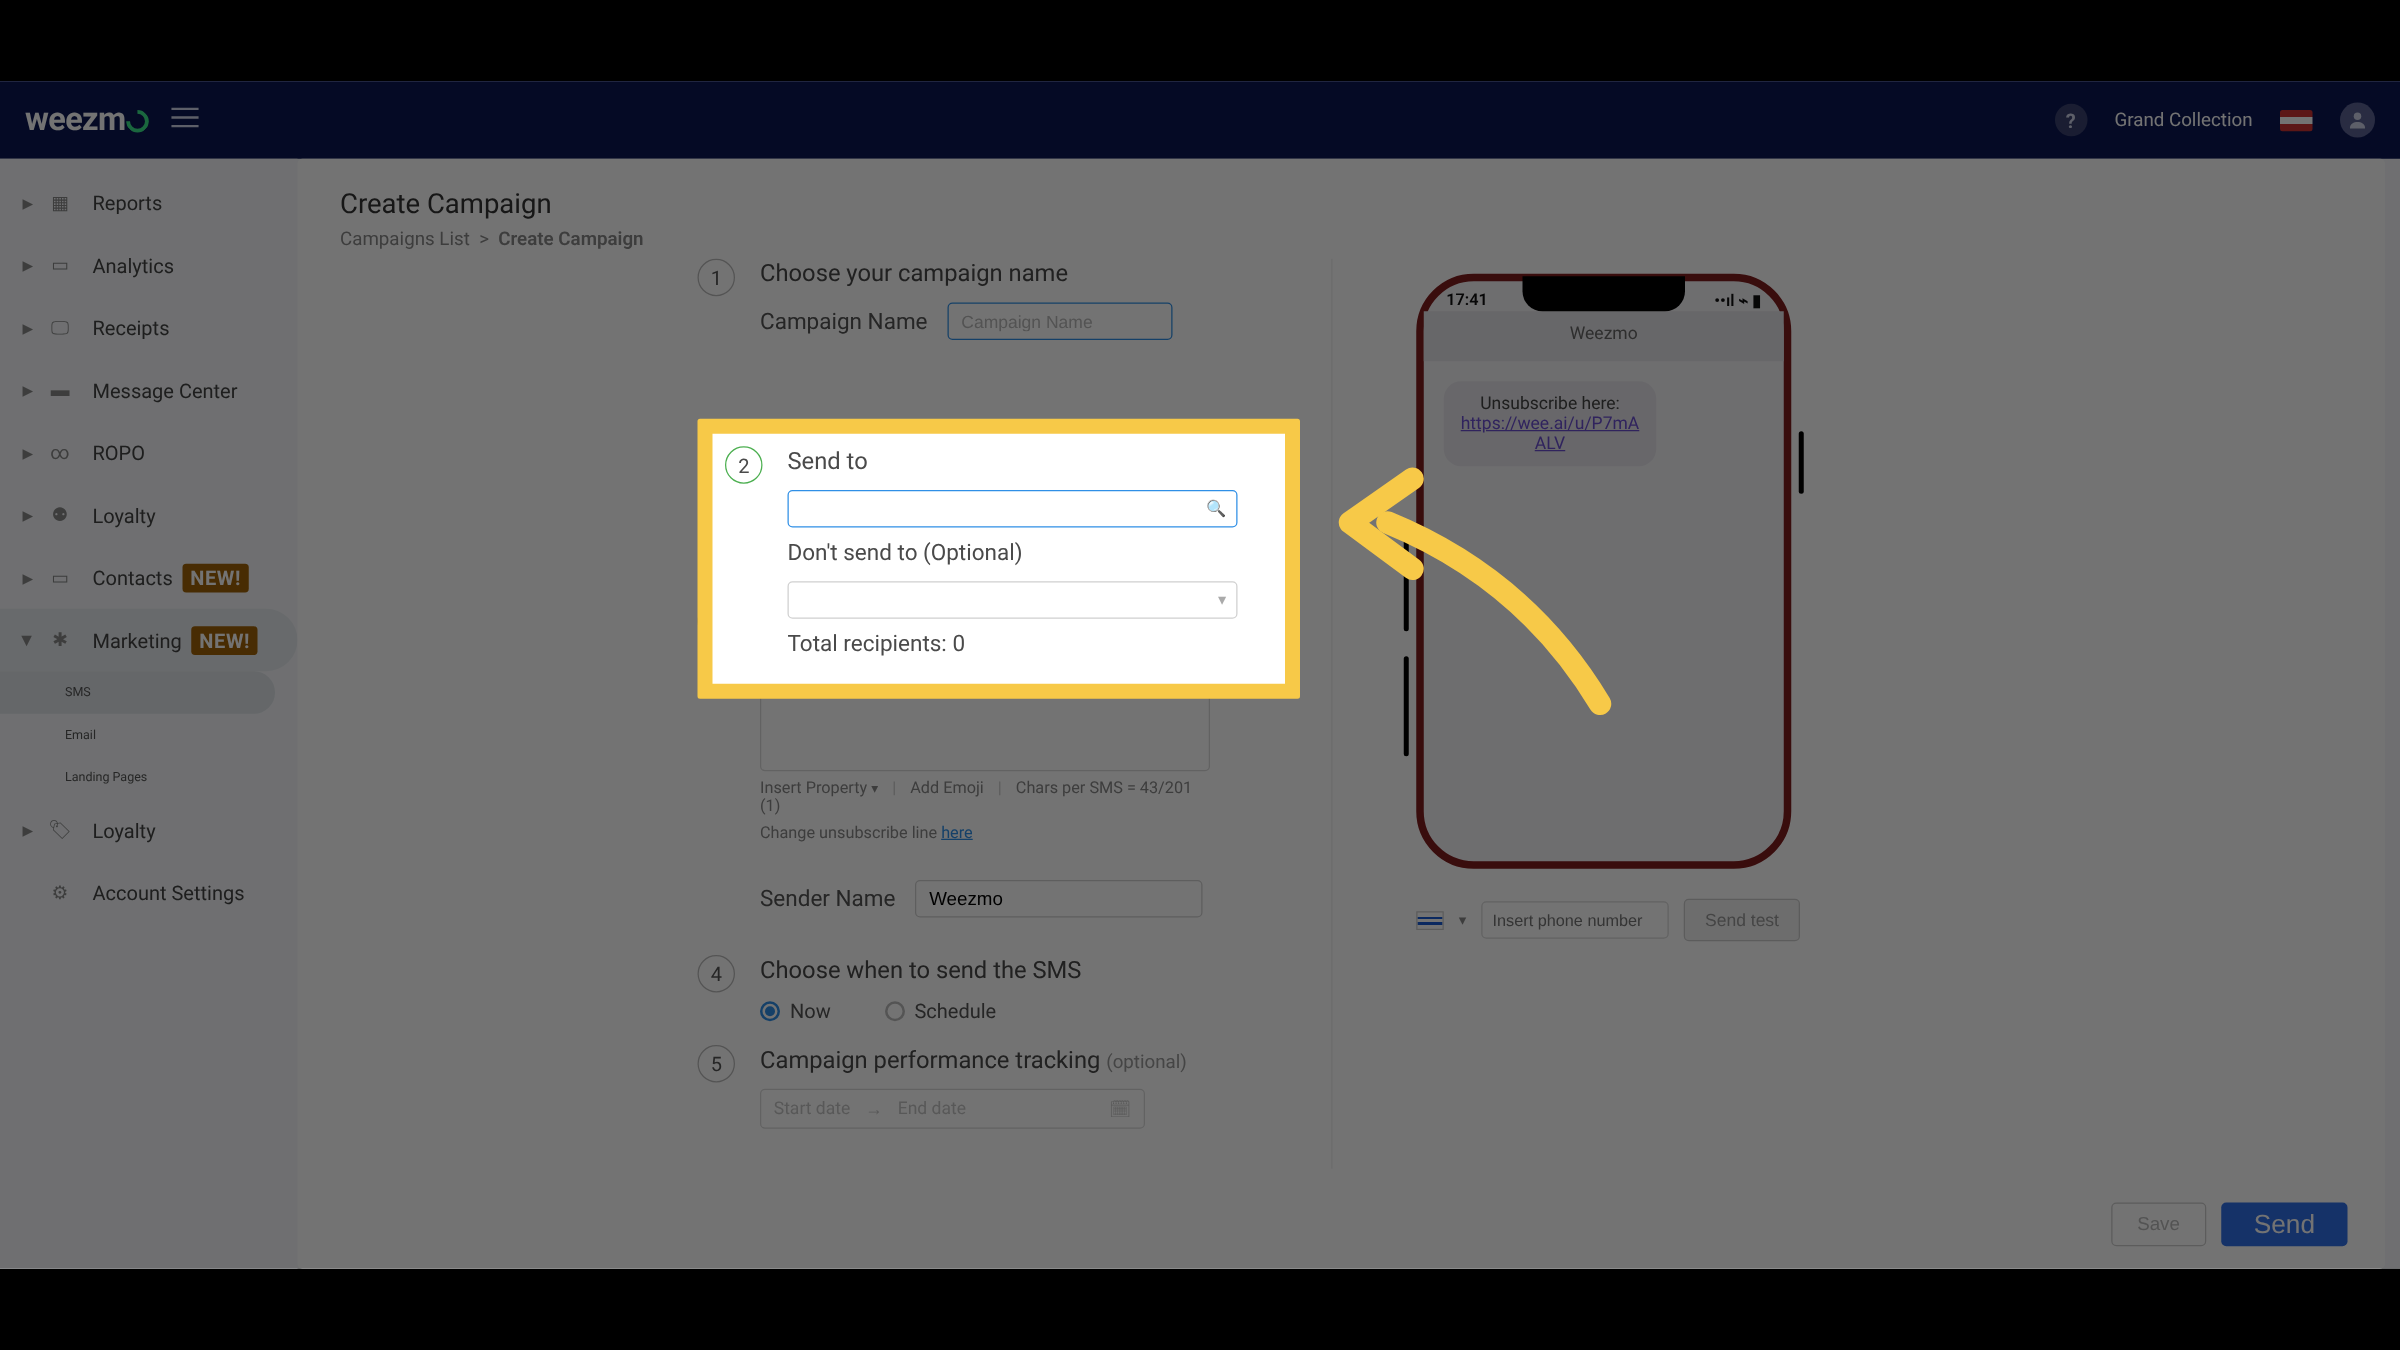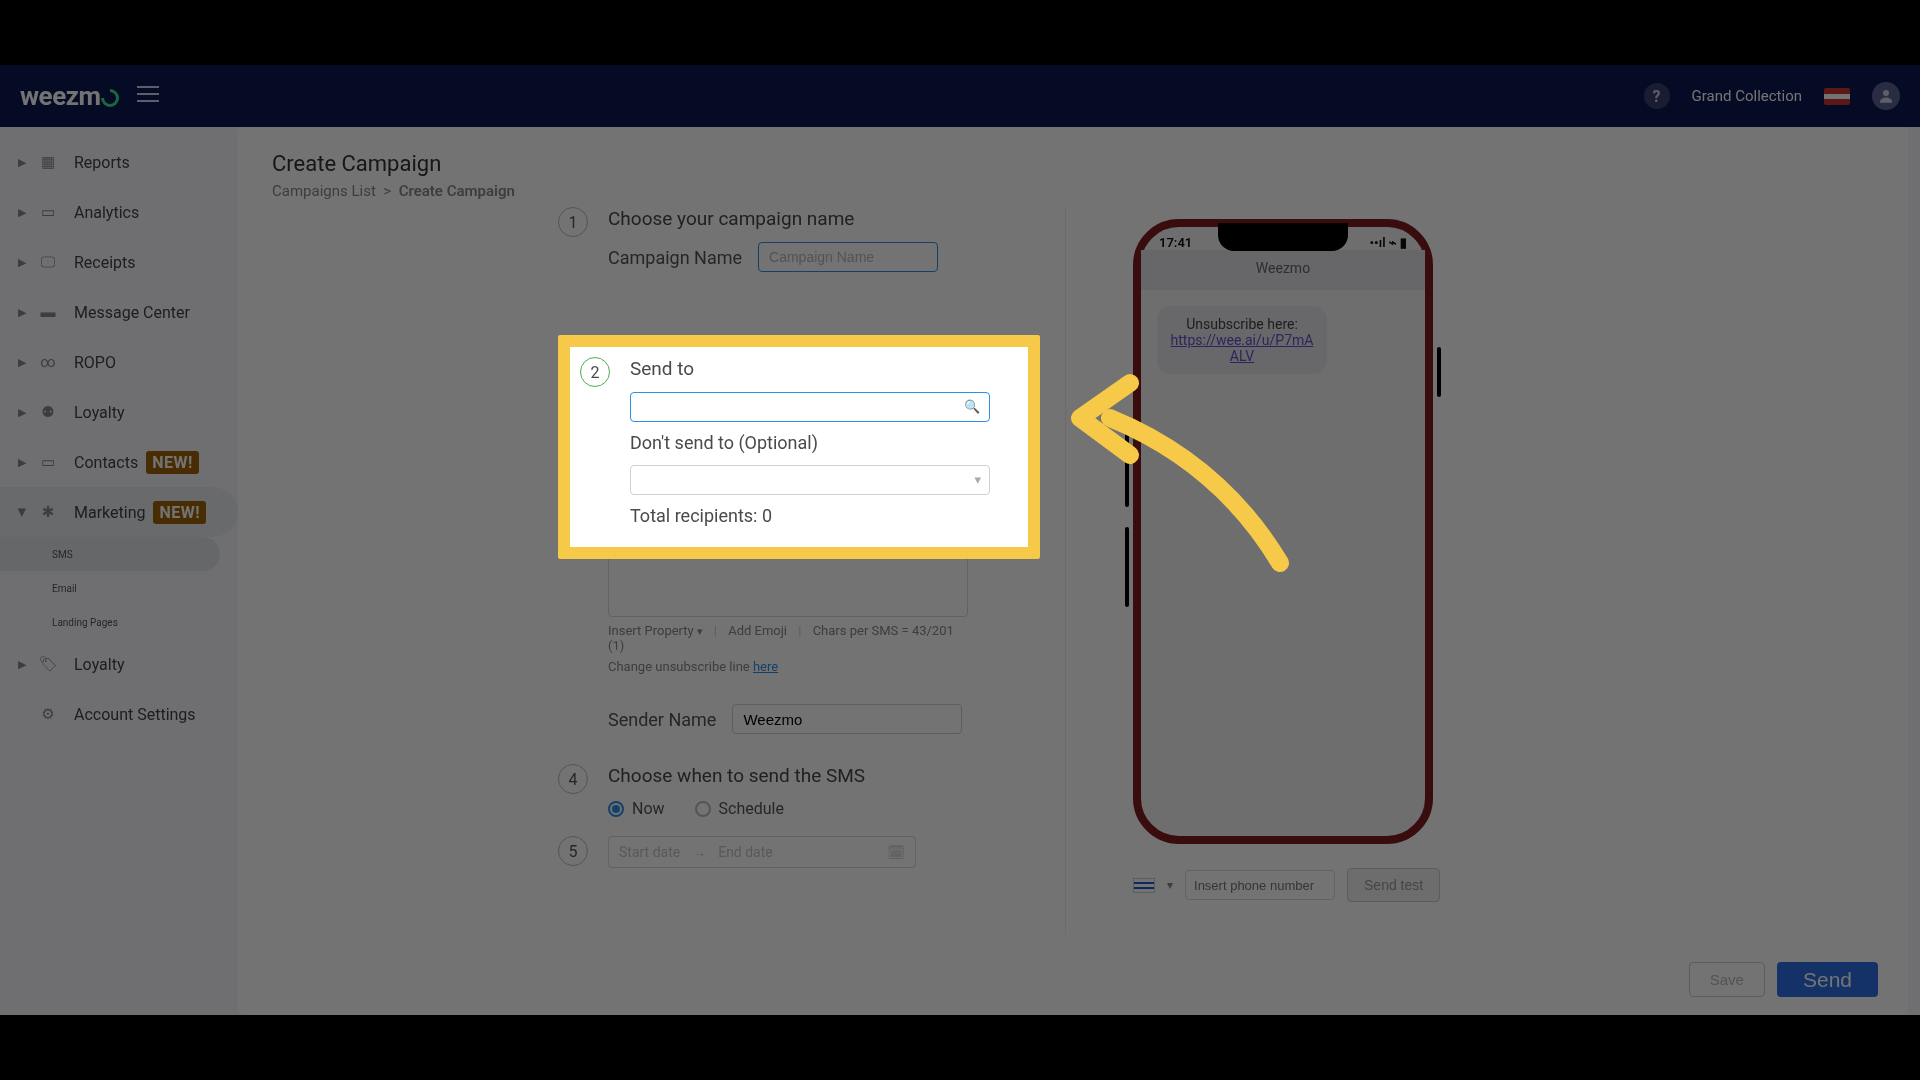--- a/index.html
+++ b/index.html
@@ -45,32 +45,32 @@
   .txt-input::placeholder { color:#b8b8b8; }
   .select-box { border:1px solid #d0d0d0; border-radius:4px; height:30px; width:360px; background:#fff; position:relative; }
   .select-box.on { border-color:#2f8fe6; }
   .select-box .sbi { position:absolute; right:8px; top:6px; color:#aaa; font-size:13px; }
   .total-line { font-size:18px; color:#4a4a4a; margin-top:10px; }
   .textarea { border:1px solid #d9d9d9; border-radius:4px; height:100px; width:360px; background:#fff; }
   .helper-row { font-size:13px; color:#888; margin-top:6px; width:360px; }
   .helper-row .sep { margin:0 8px; color:#ccc; }
   .helper-link { color:#2f8fe6; text-decoration:underline; }
   .name-input { border:1px solid #d0d0d0; border-radius:4px; height:30px; width:230px; padding:0 10px; font-size:15px; }
-  .radio-row { display:flex; align-items:center; gap:30px;text-align:right; }
+  .radio-row { display:flex; align-items:center; gap:43px;text-align:right; }
   .radio { width:16px; height:16px; border:2px solid #2f8fe6; border-radius:50%; display:inline-flex; align-items:center; justify-content:center; margin-right:8px; }
   .radio.on::after { content:""; width:8px; height:8px; background:#2f8fe6; border-radius:50%; }
   .radio.off { border-color:#bbb; }
   .rlab { font-size:16px; color:#555; }
   .opt-suffix { font-size:15px; color:#999; }
   .date-row { display:flex; align-items:center; border:1px solid #d9d9d9; border-radius:4px; height:32px; width:308px; padding:0 10px; color:#c4c4c4; font-size:14px; }
   .date-row span.arrow { margin:0 12px; }
   .date-row .cal { margin-left:auto; }
   
   .phone-wrap { position:absolute; top:92px; left:895px; }
-  .phone { width:300px; height:625px; border:8px solid #7f1d1d; border-radius:46px; background:#f4f3f7; position:relative; }
+  .phone { width:300px; height:476px; border:6px solid #7f1d1d; border-radius:46px; background:#f4f3f7; position:relative; }
   .notch { position:absolute; top:-4px; left:50%; transform:translateX(-50%); width:130px; height:28px; background:#000; border-bottom-left-radius:16px; border-bottom-right-radius:16px; }
   .statusbar { display:flex; justify-content:space-between; padding:8px 18px 0; font-size:13px; font-weight:600; color:#111; }
   .phone-header { text-align:center; font-size:14px; color:#666; padding:10px 0 14px; background:#e5e4e8; }
   .msg-bubble { margin:16px; background:#e6e5ea; border-radius:14px; padding:10px 12px; font-size:14px; color:#444; width:170px;text-align:center; }
   .msg-link { color:#6a4ecf; text-decoration:underline; word-break:break-all; }
   .phone-btns { position:absolute; right:-16px; top:120px; width:4px; height:50px; background:#000; border-radius:2px; }
   .phone-btns.b2 { top:200px; height:80px; left:-16px; right:auto; }
   .phone-btns.b3 { top:300px; height:80px; left:-16px; right:auto; }
   .test-row { margin-top:24px; display:flex; align-items:center; gap:12px; }
   .flag-sm { width:22px; height:15px; background:linear-gradient(#fff 25%, #1a5cd6 25% 40%, #fff 40% 60%, #1a5cd6 60% 75%, #fff 75%); border:1px solid #ccc; }
@@ -237,20 +237,21 @@
                 <span class="radio off"></span>
                 <span class="rlab">Schedule</span>
               </label>
           </div>
         </div>
       </div>
 
       <div class="step" style="margin-bottom:6px">
         <div class="step-num">5</div>
         <div class="step-body">
+          <div class="step-title"><span>Campaign performance tracking </span><span class="opt-suffix">(optional)</span></div>
           <div class="date-row">
             <span>Start date</span>
             <span class="arrow">→</span>
             <span>End date</span>
             <span class="cal">🗓</span>
           </div>
         </div>
       </div>
     </div>
 

